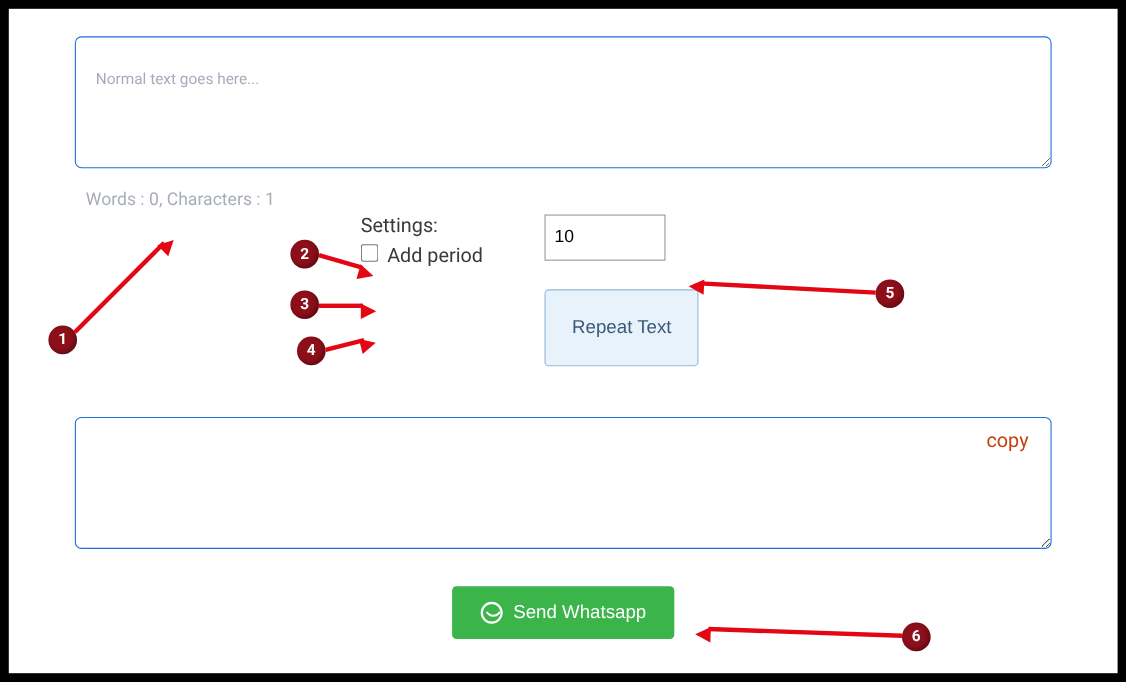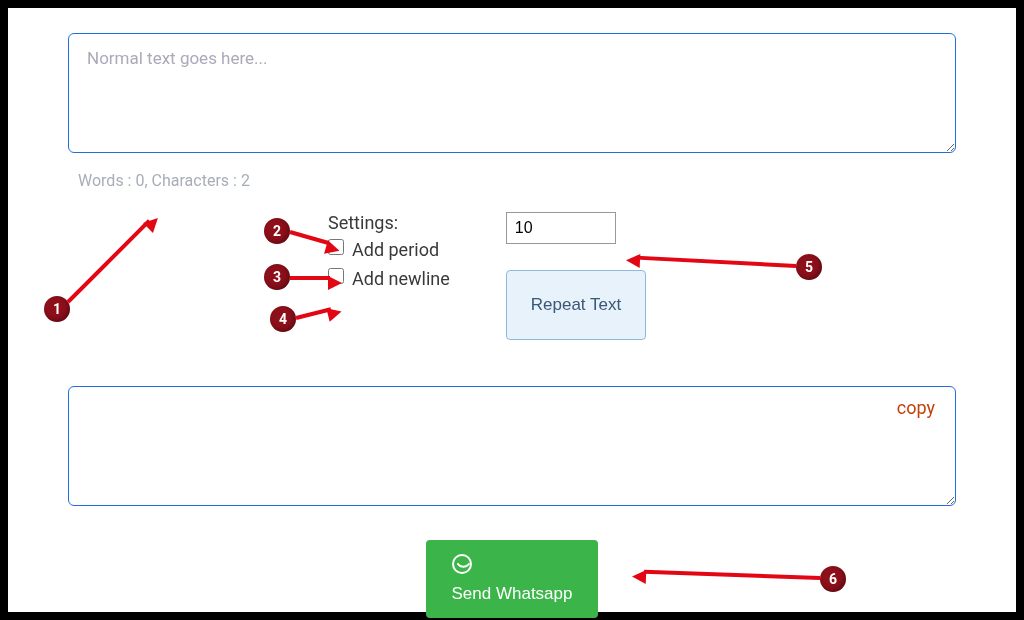--- a/index.html
+++ b/index.html
@@ -19,52 +19,52 @@
     background: #fff;
   }
   .content-wrap {
     padding: 25px 60px 10px 60px;
   }
   .input-textarea {
     width: 100%;
     height: 120px;
     border: 1.5px solid #1f6fd8;
     border-radius: 6px;
-    padding: 14px 18px;
-    font-size: 17px;
+    padding: 30px 18px;
+    font-size: 14px;
     color: #333;
     resize: vertical;
     outline: none;
     font-family: inherit;
   }
   .input-textarea::placeholder { color: #aab; }
   .counts {
     margin-top: 14px;
     color: #a8aeb8;
     font-size: 16px;
     margin-left: 10px;
   }
   .settings-row {
     display: flex;
     align-items: flex-start;
-    margin-top: 22px;
+    margin-top: 5px;
     margin-left: 260px;
     gap: 56px;
   }
   .settings-col { font-size: 18px; color: #3a3a3a; }
   .settings-col .settings-title { font-size: 18px; margin-bottom: 6px; }
   .check-row { display:flex; align-items:flex-start; gap:8px; margin-bottom: 8px; }
   .check-row input[type="checkbox"]{ width:16px; height:16px; }
   .rep-col { font-size: 18px; color:#3a3a3a; }
   .rep-col .rep-label { margin-bottom: 6px; }
   .rep-input {
     width: 110px;
     height: 32px;
     border: 1px solid #999;
-    padding: 10px 8px;
+    padding: 20px 8px;
     font-size: 16px;
     margin-bottom: 26px;
   }
   .repeat-btn {
     display:inline-block;
     background:#e8f2fb;
     border:1px solid #8fb8de;
     color:#3a5878;
     font-size:17px;
     padding: 24px 24px;
@@ -90,30 +90,29 @@
     font-size:18px;
     color:#c2410c;
     cursor:pointer;
   }
   .send-row {
     text-align:center;
     margin-top: 34px;
   }
   .send-btn {
     display:inline-flex;
-    align-items:flex-start;
+    align-items:flex-end;
     gap:10px;
     background:#3bb54a;
     color:#fff;
     border:none;
     border-radius:4px;
     padding: 14px 26px;
     font-size:17px;
     cursor:pointer;
-    flex-direction:column;
   }
   .wa-icon {
     width:20px; height:20px;
     border:2px solid #fff; border-radius:50%;
     position:relative;
     display:inline-flex; align-items:center; justify-content:center;
   }
   .wa-icon::after{
     content:"";
     width:8px; height:8px;
@@ -145,34 +144,30 @@
 </head>
 <body>
 
 <div class="outer-frame">
   <div class="content-wrap">
 
     <textarea class="input-textarea" placeholder="Normal text goes here..." style=""></textarea>
 
     <div class="counts">
       <span>Words : 0</span>,
-      <span>Characters : 2</span>
+      <span>Characters : 1</span>
     </div>
 
     <div class="settings-row">
       <div class="settings-col">
         <div class="settings-title">Settings:</div>
         <label class="check-row">
           <input type="checkbox" style="">
           <span>Add period</span>
         </label>
-        <label class="check-row">
-          <input type="checkbox" style="">
-          <span>Add newline</span>
-        </label>
       </div>
 
       <div class="rep-col">
         <input class="rep-input" type="text" value="10" style=""><br>
         <button class="repeat-btn">Repeat Text</button>
       </div>
     </div>
 
     <div class="output-box">
       <span class="copy-link">copy</span>

